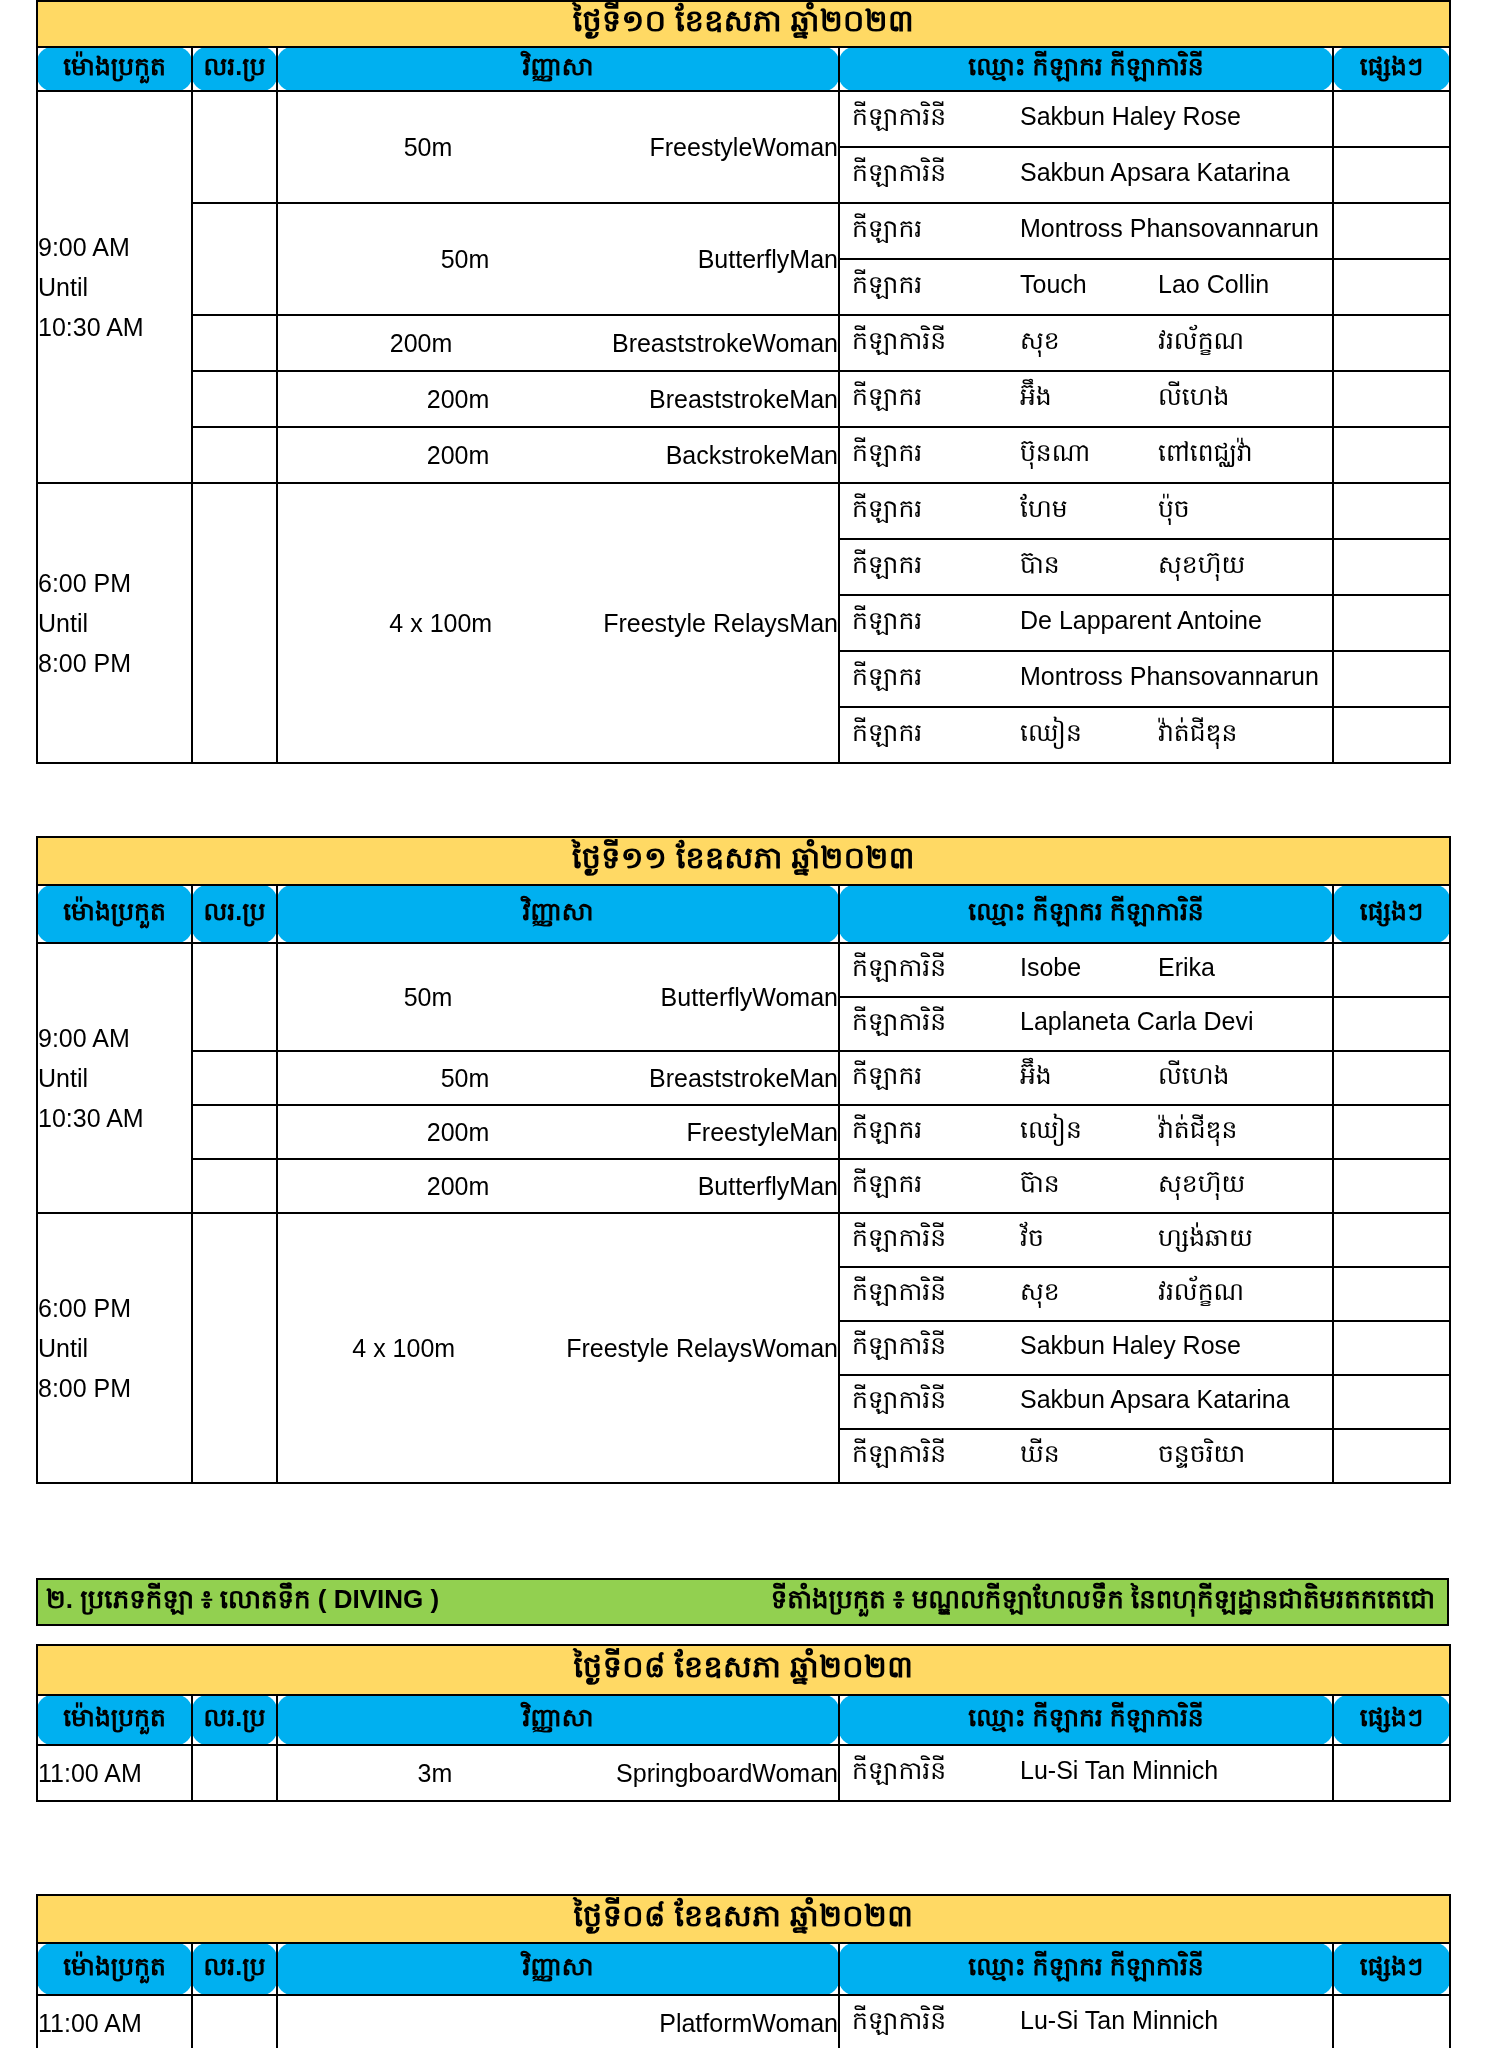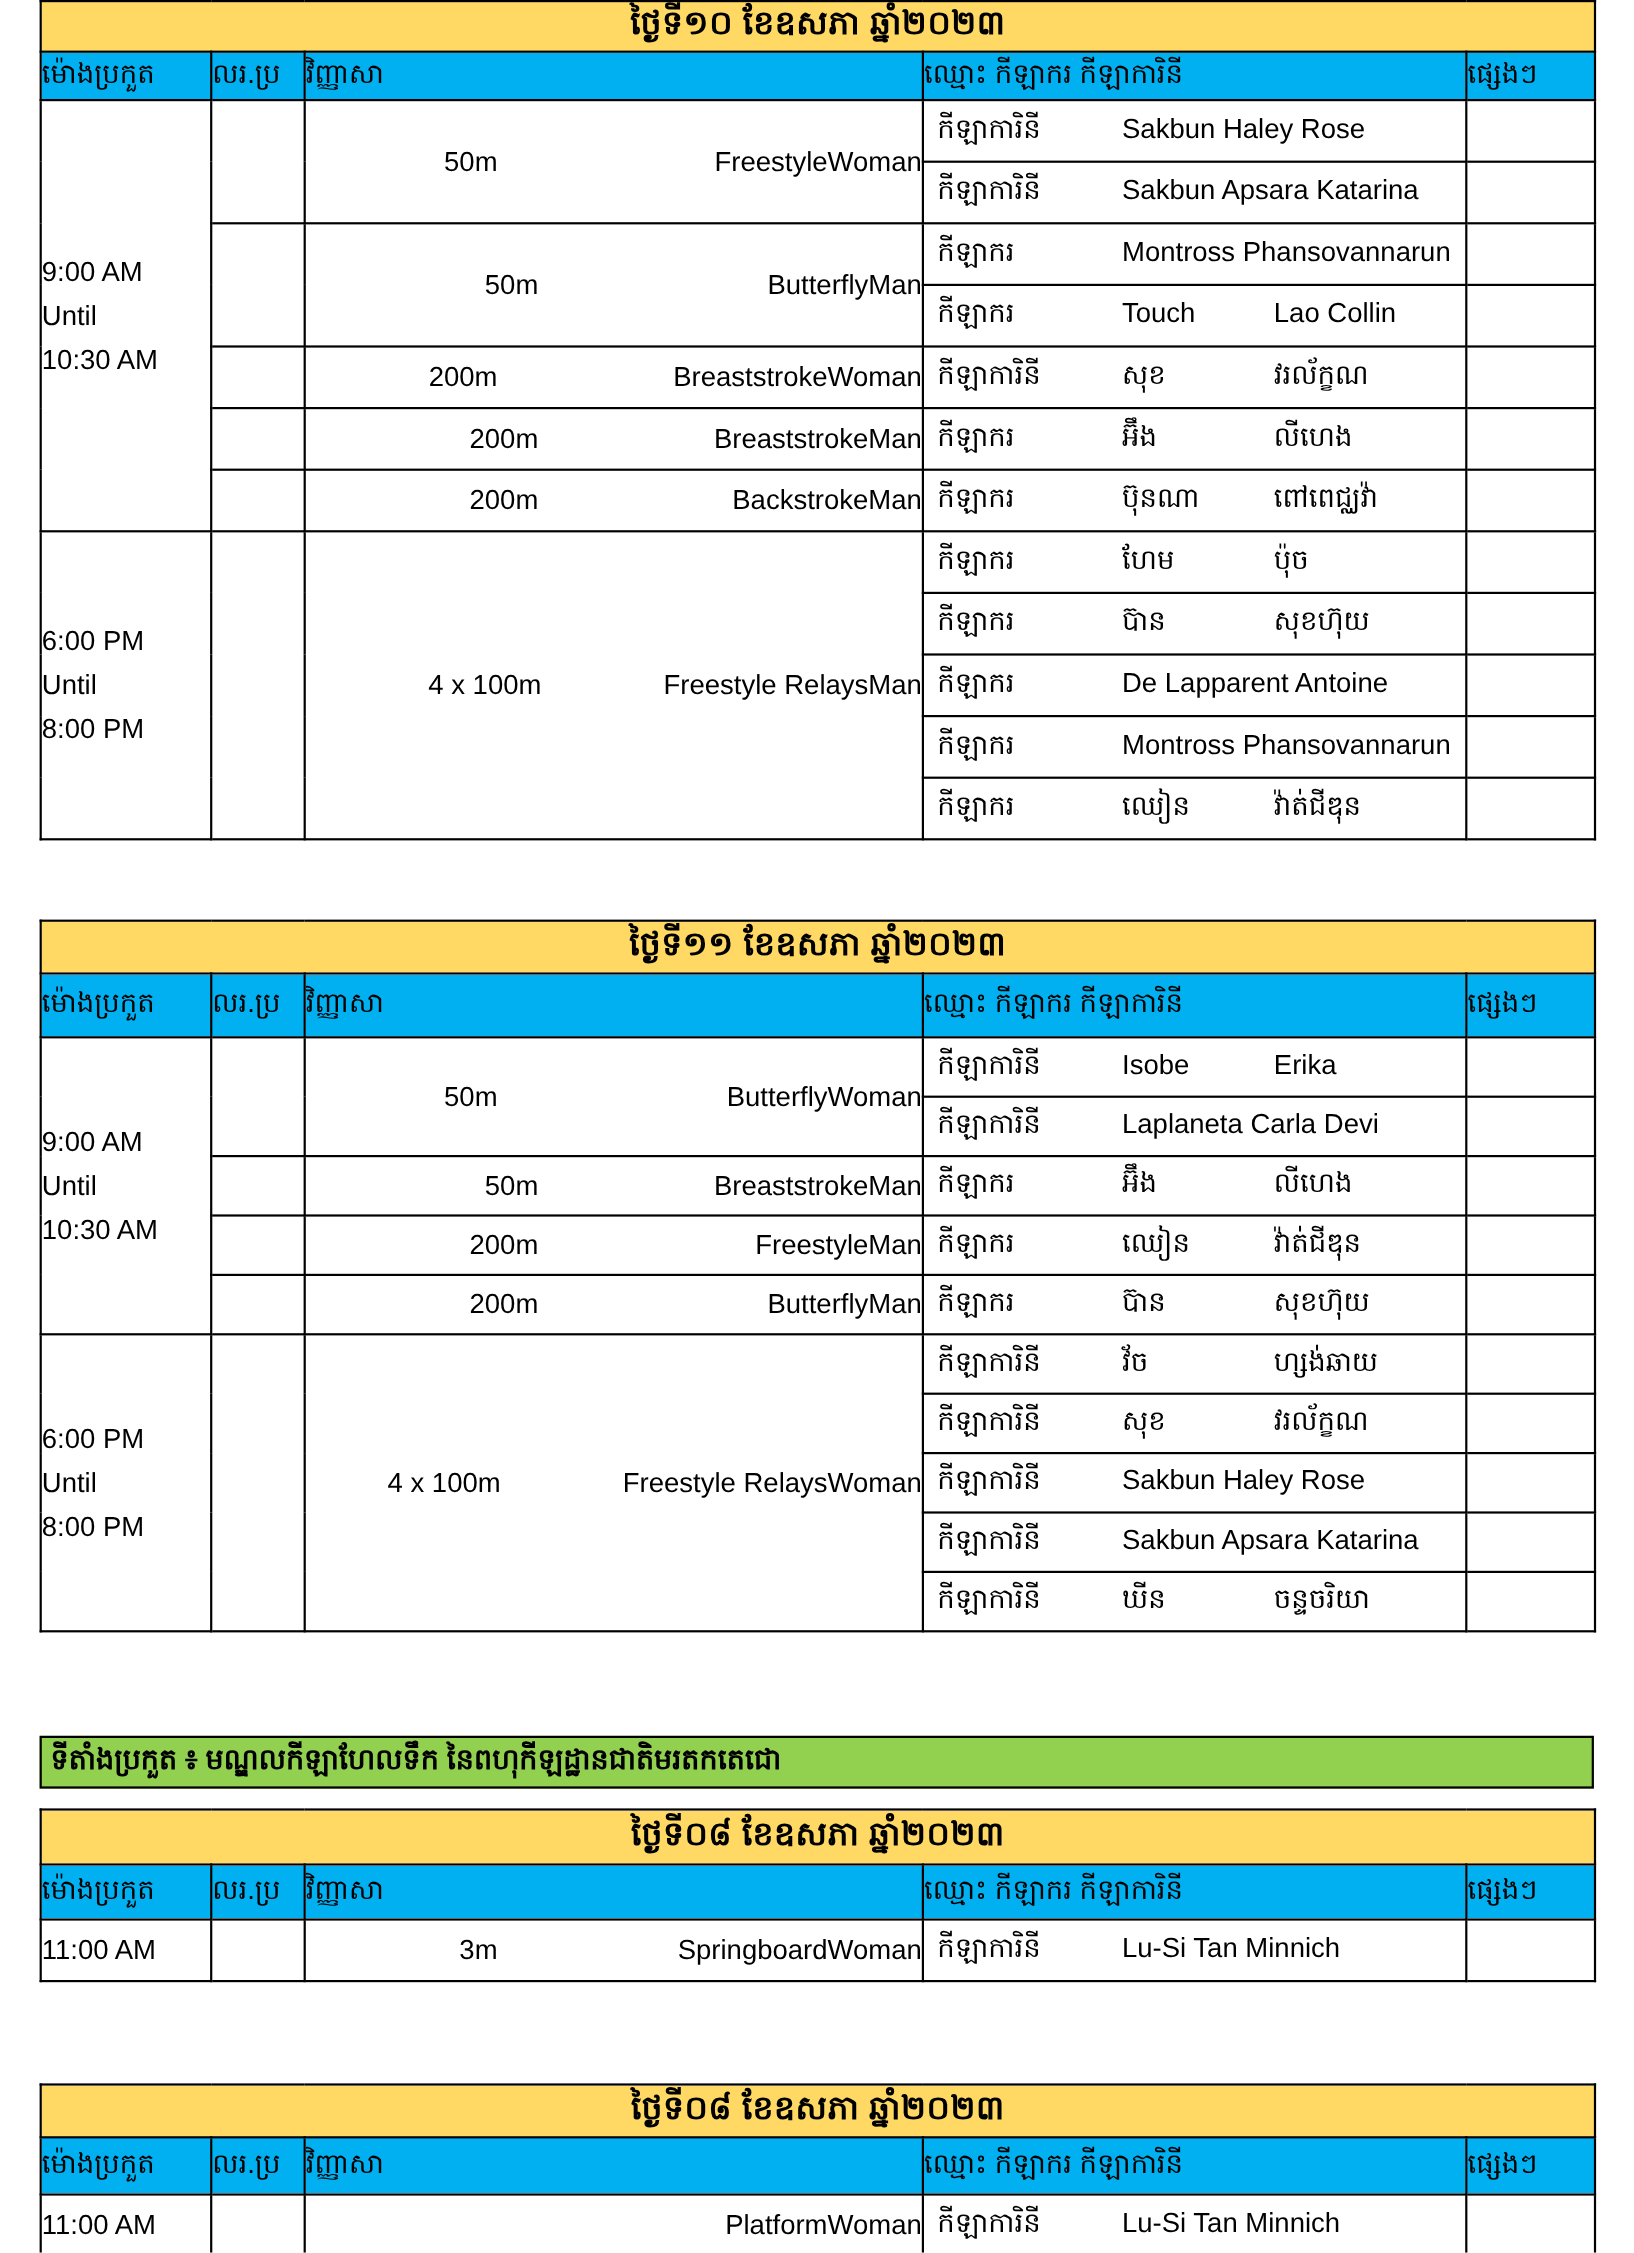--- a/index.html
+++ b/index.html
@@ -15,21 +15,21 @@
   col.c-no{width:85px}
   col.c-event{width:562px}
   col.c-names{width:494px}
   col.c-other{width:117px}
 
   .title-cell{
     background:#FFD964;text-align:center;font-weight:700;font-size:30px;
     letter-spacing:.5px;
   }
   .head-cell{
-    background:#00B0F0;text-align:left;font-weight:400;font-size:25px;
+    background:#00B0F0;text-align:center;font-weight:700;font-size:25px;border-radius:15px;
   }
   
   .t0 .title-cell{height:40px}.t0 .head-cell{height:42px}.t0 tr.body-row{height:56px}
   .t1 .title-cell{height:46px}.t1 .head-cell{height:56px}.t1 tr.body-row{height:54px}
   .t2 .title-cell{height:48px}.t2 .head-cell{height:48px}.t2 tr.body-row{height:56px}
   .t3 .title-cell{height:46px}.t3 .head-cell{height:50px}.t3 tr.body-row{height:56px}
 
   .time-cell{text-align:left;font-size:25px;}
   .time-cell div{margin:11px 0;}
   .no-cell{background:#fff;}
@@ -231,20 +231,21 @@
             </tr>
             <tr class="body-row">
               <td class="names-cell"><span class="role">កីឡាការិនី</span><span class="n1 tab">ឃីន</span><span class="n2">ចន្ទចរិយា</span></td>
               <td class="other-cell"></td>
             </tr>
           </tbody>
         </table>
       </div>
 
     <div class="section-band">
+      <span>២. ប្រភេទកីឡា ៖ លោតទឹក ( DIVING )</span>
       <span>ទីតាំងប្រកួត ៖ មណ្ឌលកីឡាហែលទឹក នៃពហុកីឡដ្ឋានជាតិមរតកតេជោ</span>
     </div>
 
     <div id="slot-2" class="table-slot">
         <table class="sched t2">
           <colgroup>
             <col class="c-time">
             <col class="c-no">
             <col class="c-event">
             <col class="c-names">

